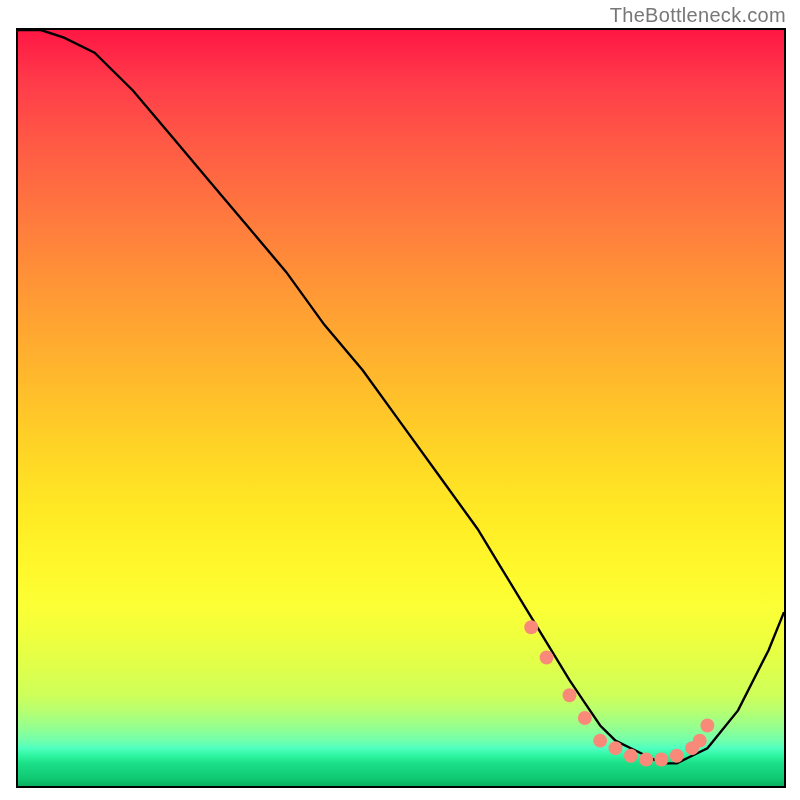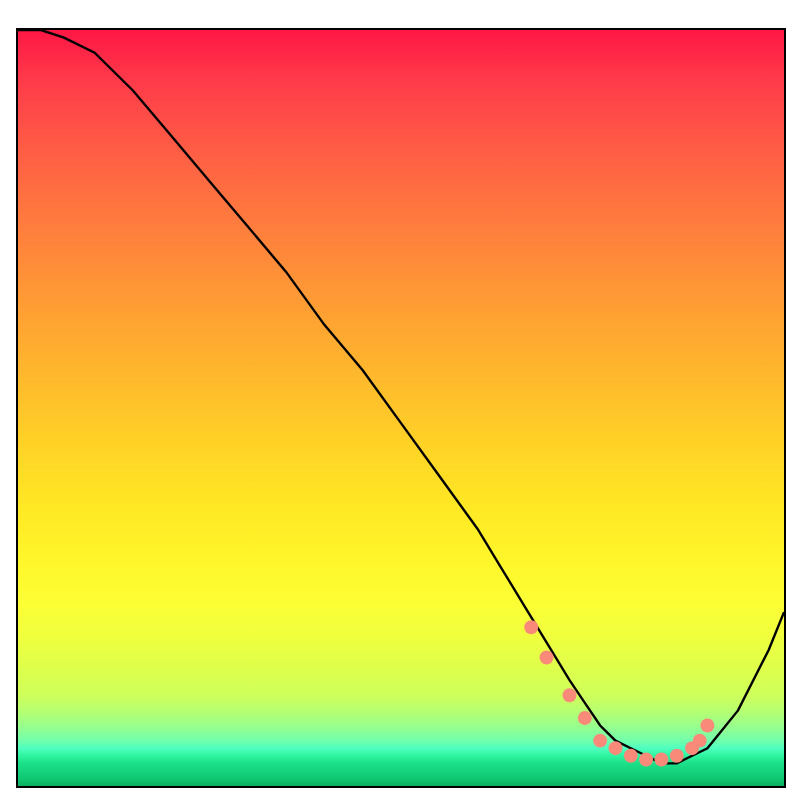--- a/index.html
+++ b/index.html
@@ -65,20 +65,21 @@
     top: 0;
     width: 100%;
     height: 100%;
     pointer-events: none;
   }
 </style>
 </head>
 <body>
 
 <div class="container">
+  <div class="watermark">TheBottleneck.com</div>
 
   <div class="plot-area">
     <svg class="curve" viewBox="0 0 770 760" preserveAspectRatio="none">
       <path id="curve-path" fill="none" stroke="#000000" stroke-width="2.4" d="M0.00 0.00 L23.10 0.00 L46.20 7.60 L77.00 22.80 L115.50 60.80 L154.00 106.40 L192.50 152.00 L231.00 197.60 L269.50 243.20 L308.00 296.40 L346.50 342.00 L385.00 395.20 L423.50 448.40 L462.00 501.60 L485.10 539.60 L508.20 577.60 L531.30 615.60 L554.40 653.60 L569.80 676.40 L585.20 699.20 L600.60 714.40 L616.00 722.00 L631.40 729.60 L646.80 737.20 L662.20 737.20 L677.60 729.60 L693.00 722.00 L723.80 684.00 L754.60 623.20 L770.00 585.20"></path>
       <g id="markers">
           <circle cx="515.90" cy="600.40" r="7" fill="#f98a7a"></circle>
           <circle cx="531.30" cy="630.80" r="7" fill="#f98a7a"></circle>
           <circle cx="554.40" cy="668.80" r="7" fill="#f98a7a"></circle>
           <circle cx="569.80" cy="691.60" r="7" fill="#f98a7a"></circle>
           <circle cx="585.20" cy="714.40" r="7" fill="#f98a7a"></circle>

